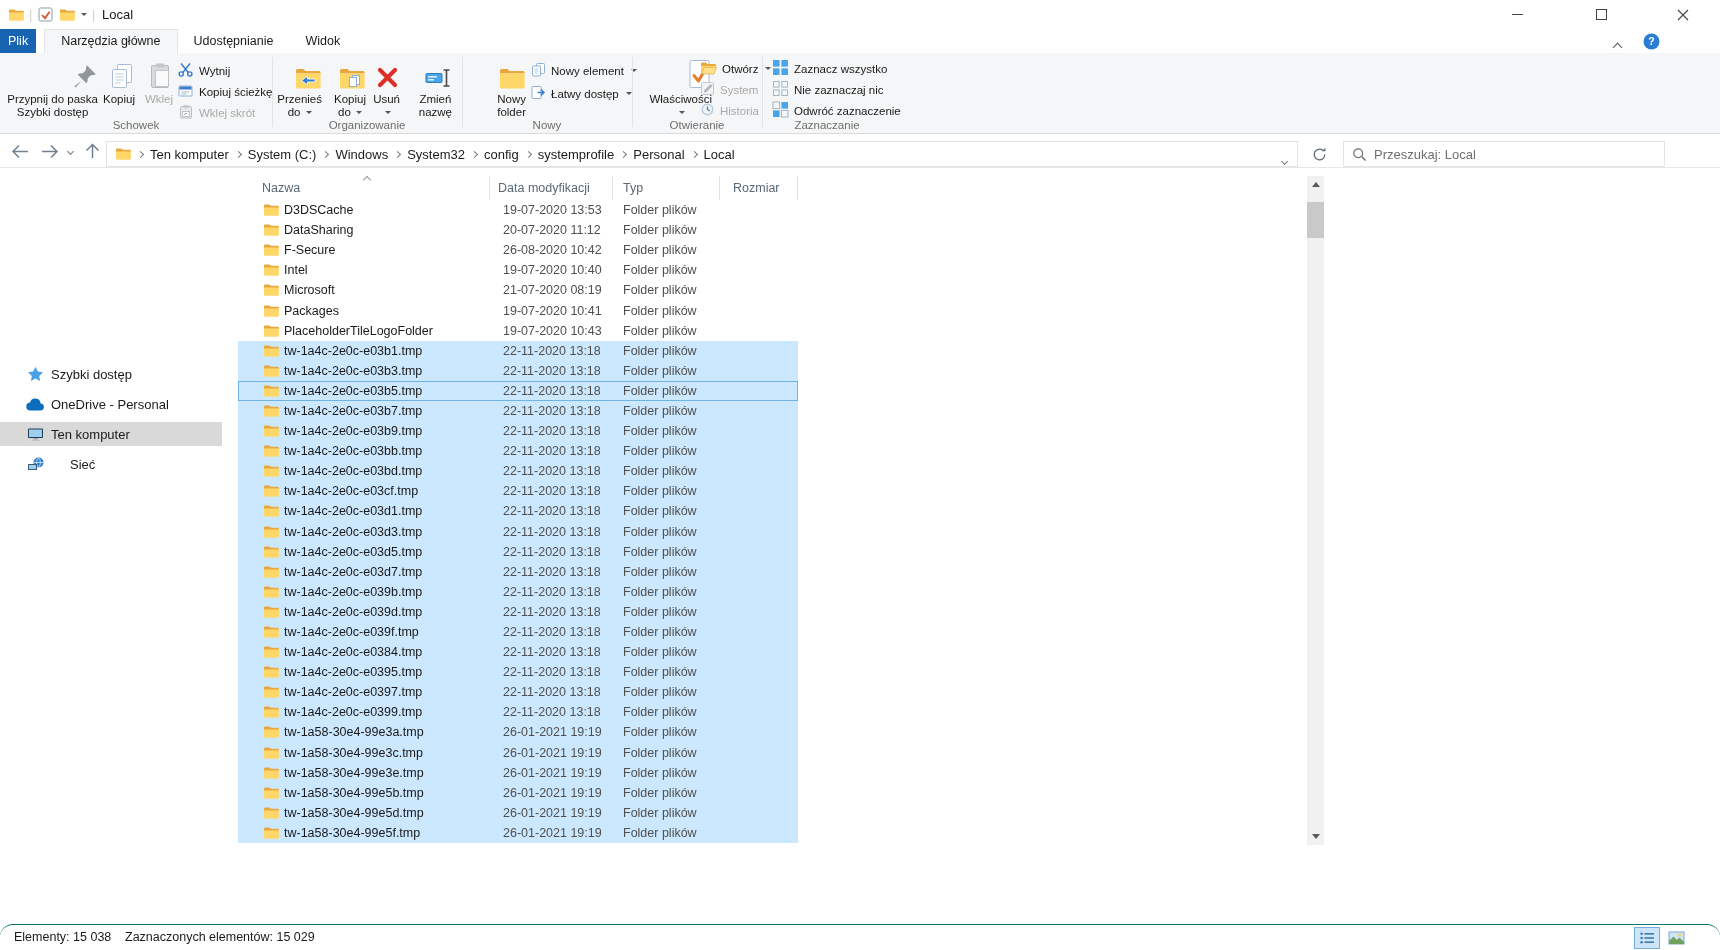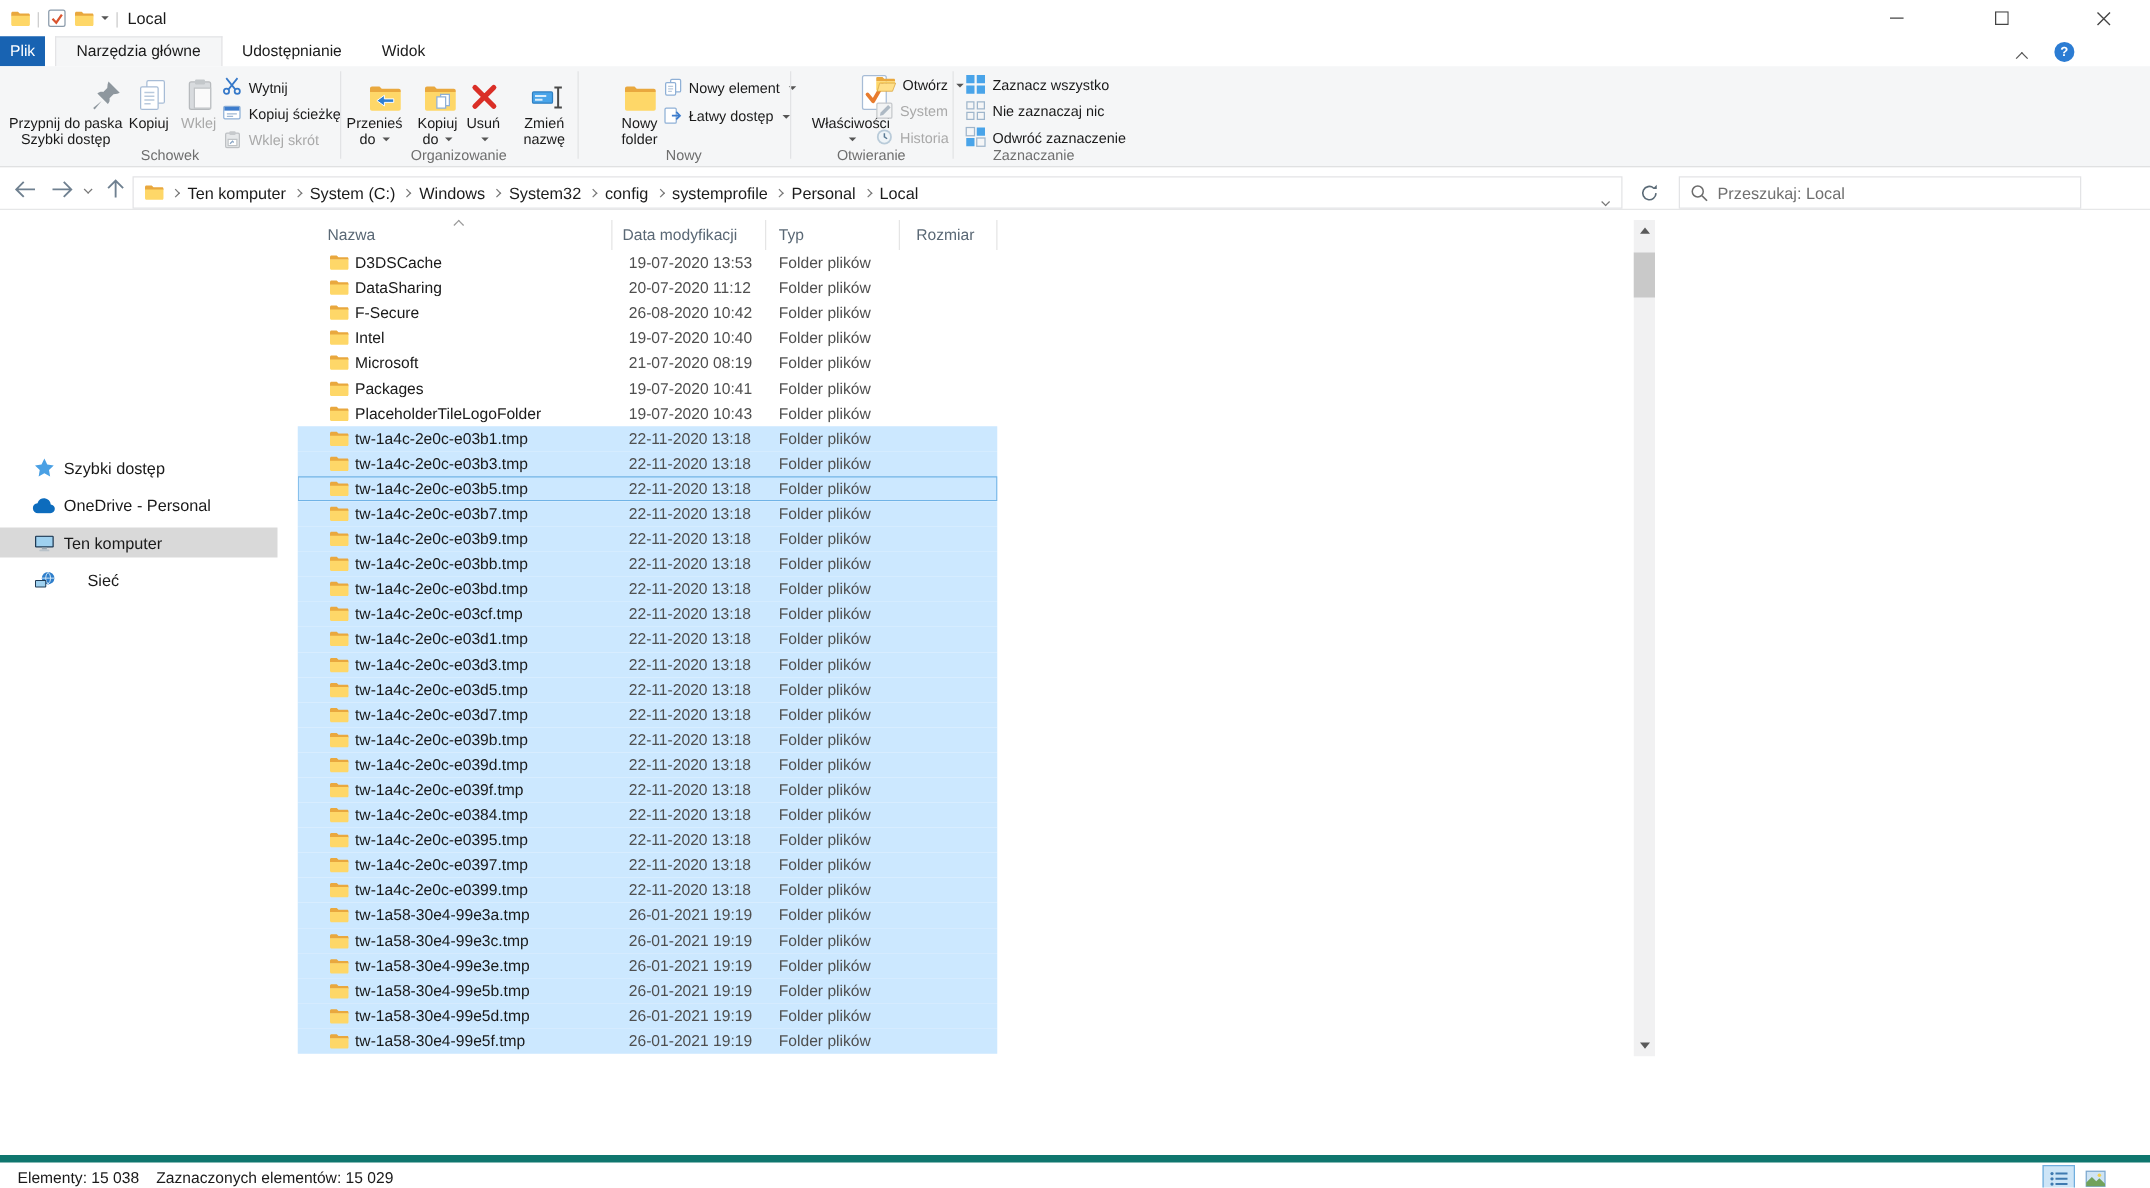--- a/index.html
+++ b/index.html
@@ -83,21 +83,21 @@
   .tri-down { width:0; height:0; border-left:4px solid transparent; border-right:4px solid transparent; border-top:5px solid #5a5a5a; }
   #scroll-thumb { position:absolute; left:0; top:26px; width:17px; height:36px; background:#c9c9c9; }
 
   
   #details-pane { position:absolute; left:1323px; top:0; width:282px; height:756px; display:flex; flex-direction:column; align-items:center; }
   #details-heading { margin-top:33px; font-size:16px; color:#1c1c1c; }
   #details-folder { margin-top:34px; }
   #details-link { margin-top:22px; font-size:13px; color:var(--link,#0066cc); }
 
   
-  #statusbar { top:924px; left:0; width:1720px; height:26px; background:#fff; border-top:6px solid #0f766e; font-size:12.5px; }
+  #statusbar { top:924px; left:0; width:1720px; height:26px; background:#fff; border-top:1px solid #0f766e; font-size:12.5px;border-radius:13px; }
   #status-items { position:absolute; left:14px; top:5px; }
   #status-selected { position:absolute; left:125px; top:5px; }
   .viewbtn { position:absolute; top:2px; width:26px; height:22px; display:flex; align-items:center; justify-content:center; border:1px solid transparent; }
   #view-details-btn { left:1634px; background:#cde5f7; border-color:#70aede; }
   #view-thumbs-btn { left:1663px; }
 </style>
 </head>
 <body>
 
 <div id="titlebar" class="abs">

